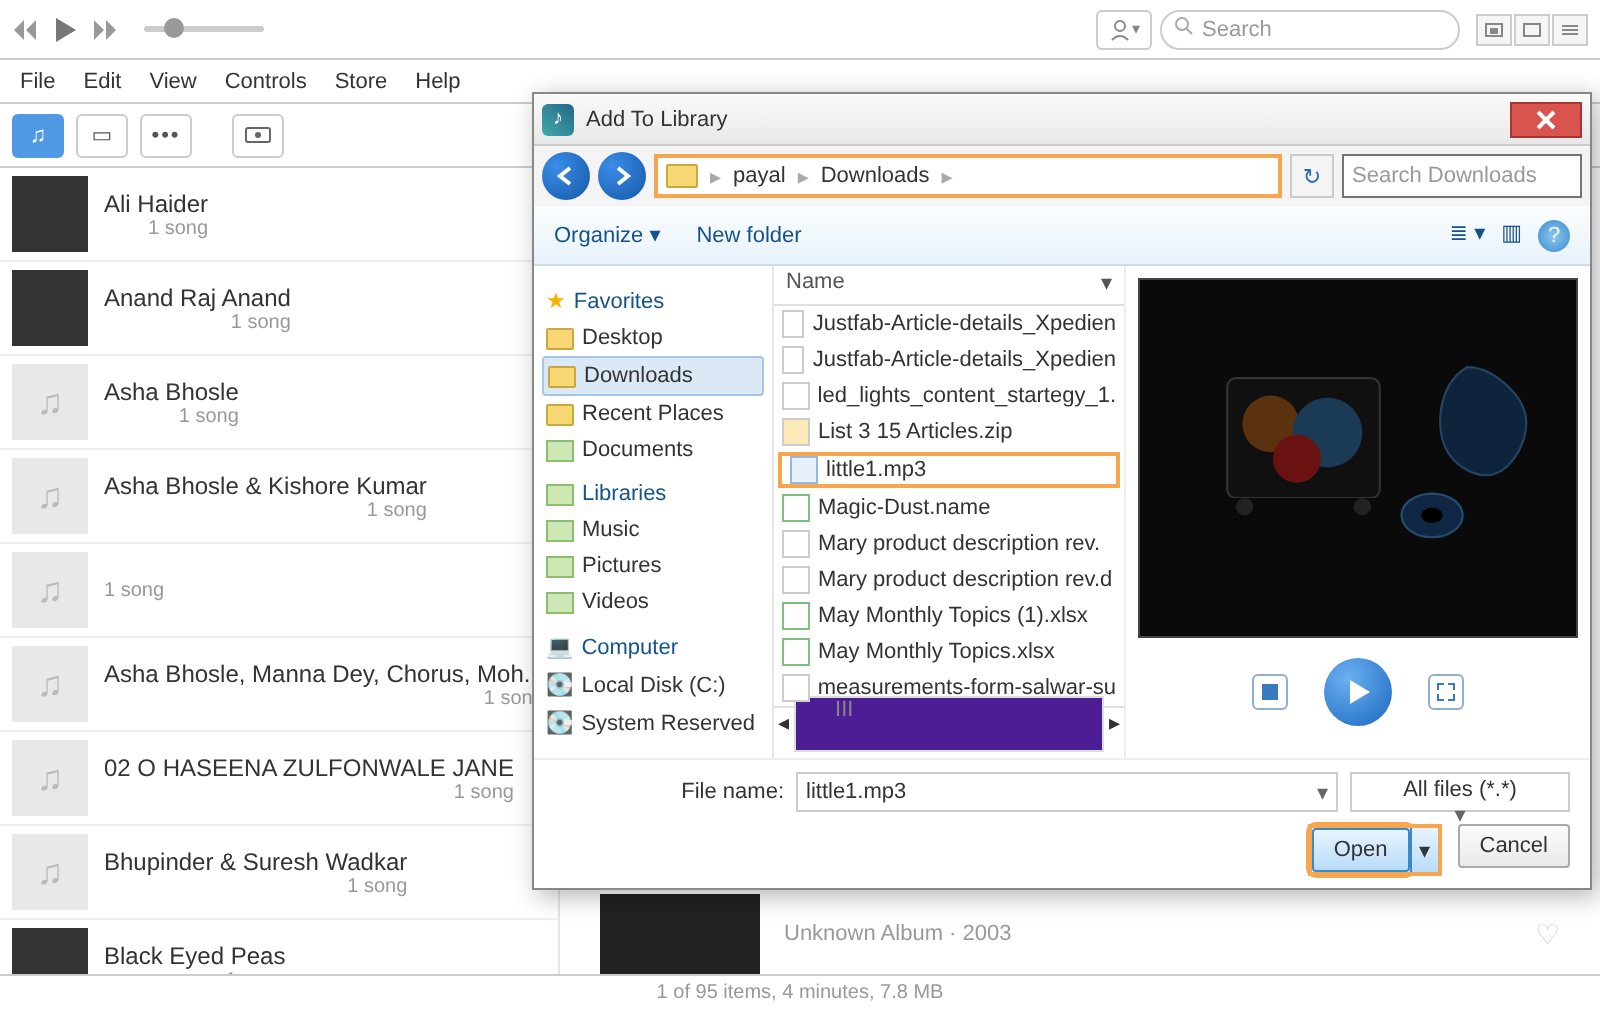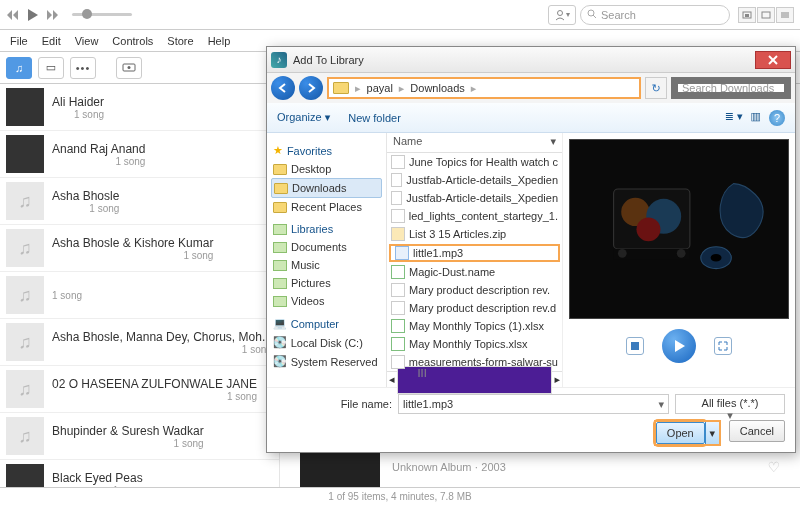--- a/index.html
+++ b/index.html
@@ -42,21 +42,21 @@
 .dialog { position: absolute; top: 46px; left: 266px; width: 530px; background: #fff; border: 1px solid #888; box-shadow: 3px 3px 12px rgba(0,0,0,0.3); }
 .dlg-title { height: 26px; background: linear-gradient(#fafafa,#e8e8e8); border-bottom: 1px solid #ccc; display: flex; align-items: center; padding: 0 4px; gap: 6px; }
 .dlg-title .ico { width: 16px; height: 16px; background: linear-gradient(45deg,#4aa,#268); border-radius: 3px; display: flex; align-items: center; justify-content: center; color: #fff; font-size: 10px; }
 .dlg-title .close { margin-left: auto; width: 36px; height: 18px; background: #d9534f; border: 1px solid #a33; display: flex; align-items: center; justify-content: center; }
 .dlg-title .close svg { stroke: #fff; stroke-width: 2; }
 .dlg-nav { height: 30px; background: #f4f4f4; display: flex; align-items: center; padding: 0 4px; gap: 4px; }
 .navarrow { width: 24px; height: 24px; border-radius: 50%; background: radial-gradient(circle at 30% 30%, #3a8de8, #1558a8); display: flex; align-items: center; justify-content: center; color: #fff; }
 .breadcrumb { flex: 1; height: 22px; background: #fff; border: 2px solid #f7a650; display: flex; align-items: center; padding: 0 4px; gap: 6px; color: #333; }
 .breadcrumb .sep { color: #aaa; }
 .fldico { width: 16px; height: 12px; background: #f7d774; border: 1px solid #c9a93e; border-radius: 1px; }
-.navsearch { width: 120px; height: 22px; background: #fff; border: 7px solid #737373; display: flex; align-items: center; padding: 0 4px; color: #999; gap: 4px; }
+.navsearch { width: 120px; height: 22px; background: #fff; border: 1px solid #737373; display: flex; align-items: center; padding: 0 4px; color: #999; gap: 4px; }
 .dlg-toolbar { height: 30px; background: linear-gradient(#fafdff,#e8f2fb); border-bottom: 1px solid #cde; display: flex; align-items: center; padding: 0 10px; gap: 18px; color: #14528a; }
 .dlg-toolbar .right { margin-left: auto; display: flex; gap: 8px; color: #14528a; }
 .dlg-split { display: flex; }
 .tree { width: 120px; border-right: 1px solid #e5e5e5; padding: 4px; background: #fff; }
 .thead { display: flex; align-items: center; gap: 4px; padding: 3px 2px; color: #333; font-size: 11px; }
 .thead.group { color: #14528a; margin-top: 4px; }
 .thead.sel { background: #dbe9f7; border: 1px solid #a6c7e6; border-radius: 2px; }
 .yellow-star { color: #f4b400; }
 .tree .fldico, .tree .libico { width: 14px; height: 11px; }
 .libico { background: #cde8b5; border: 1px solid #8bbf6e; }
@@ -309,27 +309,27 @@
           <span>Desktop</span>
         </div>
       <div class="thead sel">
           <div class="fldico"></div>
           <span>Downloads</span>
         </div>
       <div class="thead">
           <div class="fldico"></div>
           <span>Recent Places</span>
         </div>
+      <div class="thead">
+          <div class="libico"></div>
+          <span>Documents</span>
+        </div>
       <div class="thead group">
           <div class="libico"></div>
           <span>Libraries</span>
-        </div>
-      <div class="thead">
-          <div class="libico"></div>
-          <span>Documents</span>
         </div>
       <div class="thead">
           <div class="libico"></div>
           <span>Music</span>
         </div>
       <div class="thead">
           <div class="libico"></div>
           <span>Pictures</span>
         </div>
       <div class="thead">
@@ -339,24 +339,20 @@
       <div class="thead group">💻<span>Computer</span></div>
       <div class="thead">💽<span>Local Disk (C:)</span></div>
       <div class="thead">💽<span>System Reserved</span></div>
     </div>
     <div class="filelist">
       <div class="filehead">
           <span>Name</span>
           <span>▾</span>
         </div>
       <div id="files">
-          <div class="filerow">
-            <div class="fileico doc"></div>
-            <span>June Topics for Health watch c</span>
-          </div>
           <div class="filerow">
             <div class="fileico doc"></div>
             <span>Justfab-Article-details_Xpedien</span>
           </div>
           <div class="filerow">
             <div class="fileico doc"></div>
             <span>Justfab-Article-details_Xpedien</span>
           </div>
           <div class="filerow">
             <div class="fileico doc"></div>

